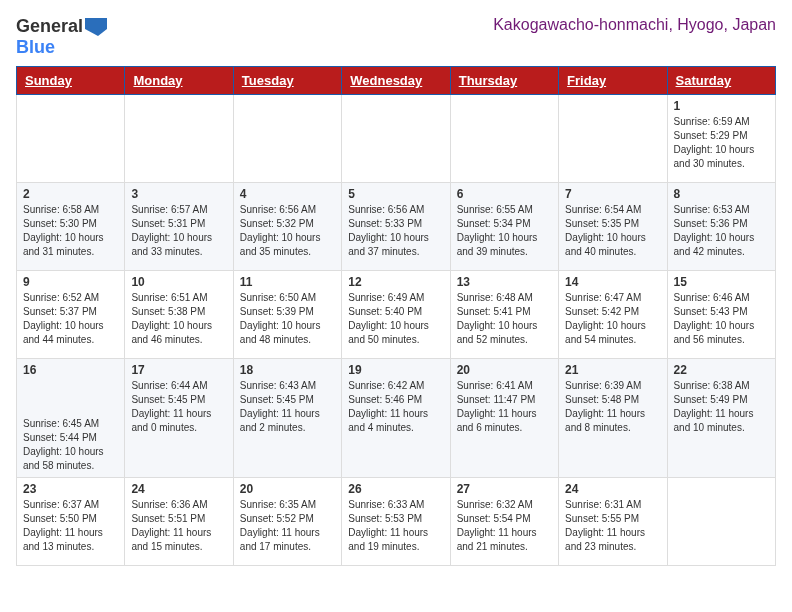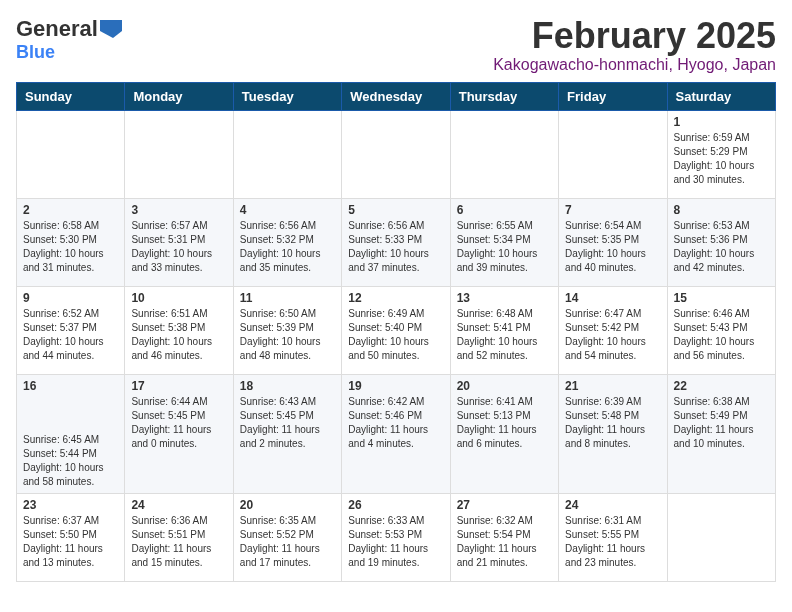--- a/index.html
+++ b/index.html
@@ -15,21 +15,21 @@
       justify-content: space-between;
       align-items: flex-start;
       margin-bottom: 8px;
     }
     .logo {
       display: flex;
       flex-direction: column;
       align-items: flex-start;
     }
     .logo-general {
-      font-size: 22px;
+      font-size: 18px;
       font-weight: bold;
       color: #333;
     }
     .logo-blue {
       font-size: 18px;
       font-weight: bold;
       color: #3b82f6;
     }
     .logo-top {
       display: flex;
@@ -48,27 +48,28 @@
     .location-title {
       font-size: 16px;
       color: #701a75;
     }
     .calendar-table {
       width: 100%;
       border-collapse: collapse;
       border: 1px solid #ccc;
     }
     .calendar-table th {
-      background: #0c4a6e;
+      background: #b91c1c;
       color: #fff;
       font-size: 13px;
       font-weight: bold;
       padding: 6px 8px;
       text-align: left;
       border: 1px solid #1a5aaa;
+      text-decoration: underline;
     }
     .calendar-table td {
       width: calc(100% / 7);
       vertical-align: top;
       padding: 4px 6px;
       border: 1px solid #ddd;
       font-size: 10px;
       color: #333;
       height: 88px;
       background: #fff;
@@ -99,21 +100,20 @@
     <div class="logo">
       <div class="logo-top">
         <span class="logo-general">General</span>
         <svg width="22" height="18" viewBox="0 0 22 18">
           <polygon points="0,0 22,0 22,11 13,18 0,11" fill="#2a6ebb"></polygon>
         </svg>
       </div>
       <span class="logo-blue">Blue</span>
     </div>
     <div class="title-section">
-      <div class="month-title">February 2025</div>
       <div class="location-title">Kakogawacho-honmachi, Hyogo, Japan</div>
     </div>
   </div>
 
   <table class="calendar-table">
     <thead>
       <tr>
         <th>Sunday</th>
         <th>Monday</th>
         <th>Tuesday</th>
@@ -266,21 +266,21 @@
           <td>
             <span class="day-number">19</span>
             <div class="day-info" style="white-space: pre-line;">Sunrise: 6:42 AM
 Sunset: 5:46 PM
 Daylight: 11 hours
 and 4 minutes.</div>
           </td>
           <td>
             <span class="day-number">20</span>
             <div class="day-info" style="white-space: pre-line;">Sunrise: 6:41 AM
-Sunset: 5:13 PM
+Sunset: 11:47 PM
 Daylight: 11 hours
 and 6 minutes.</div>
           </td>
           <td>
             <span class="day-number">21</span>
             <div class="day-info" style="white-space: pre-line;">Sunrise: 6:39 AM
 Sunset: 5:48 PM
 Daylight: 11 hours
 and 8 minutes.</div>
           </td>

